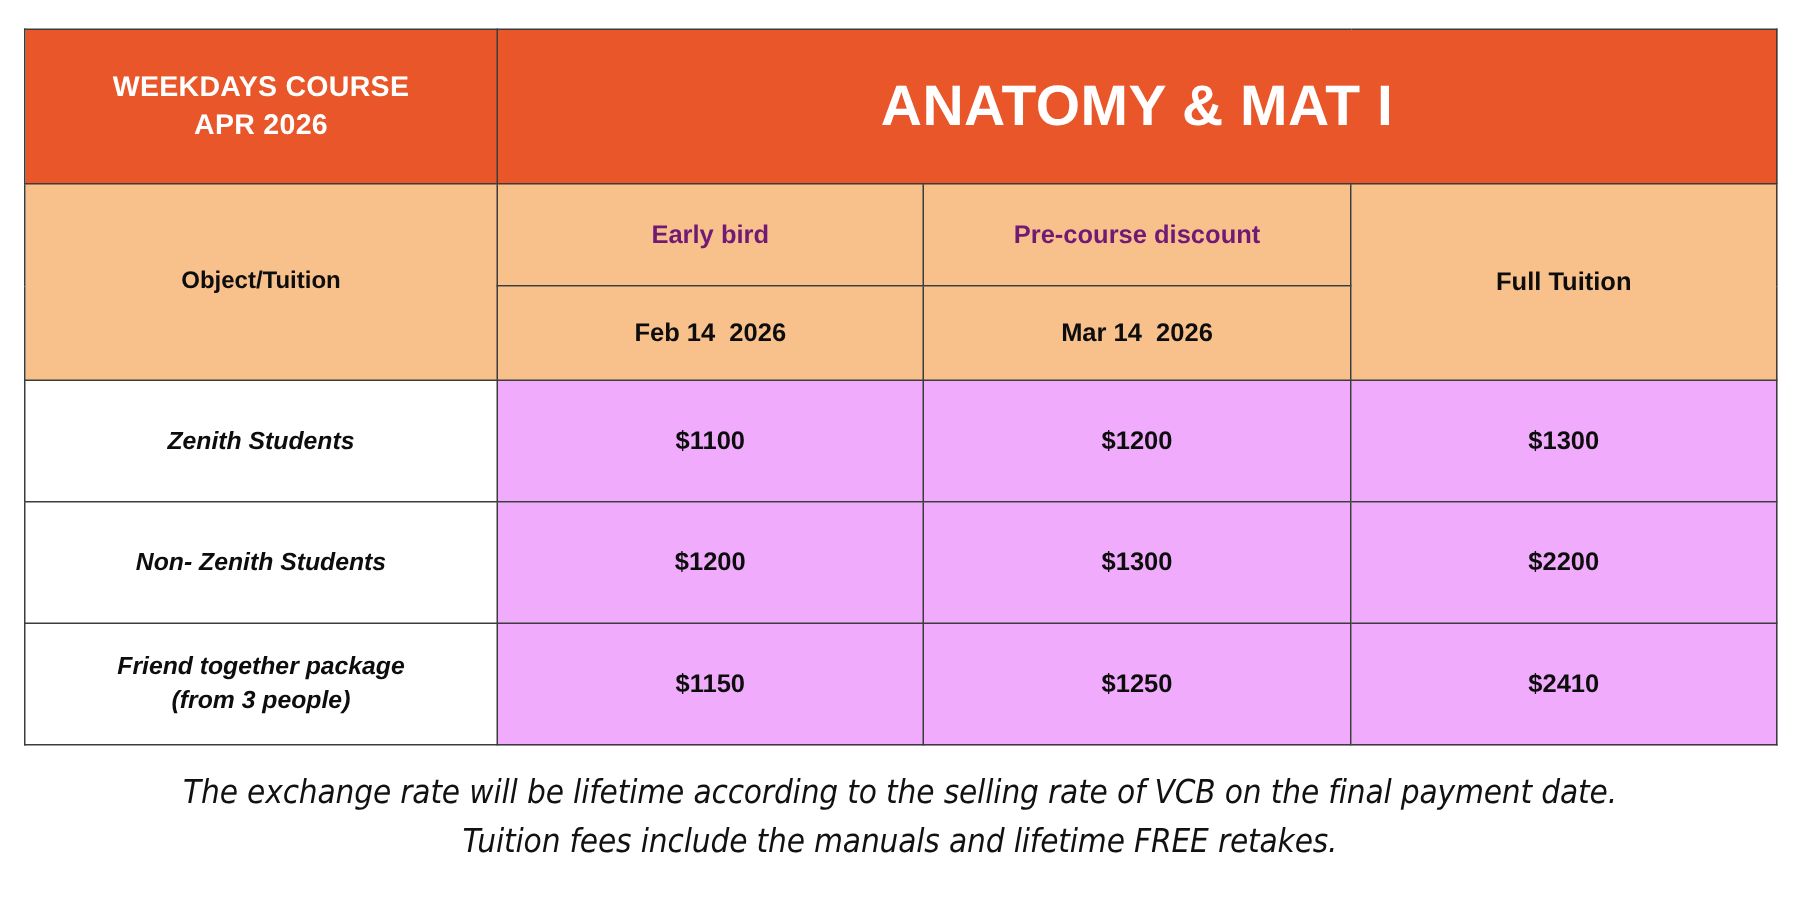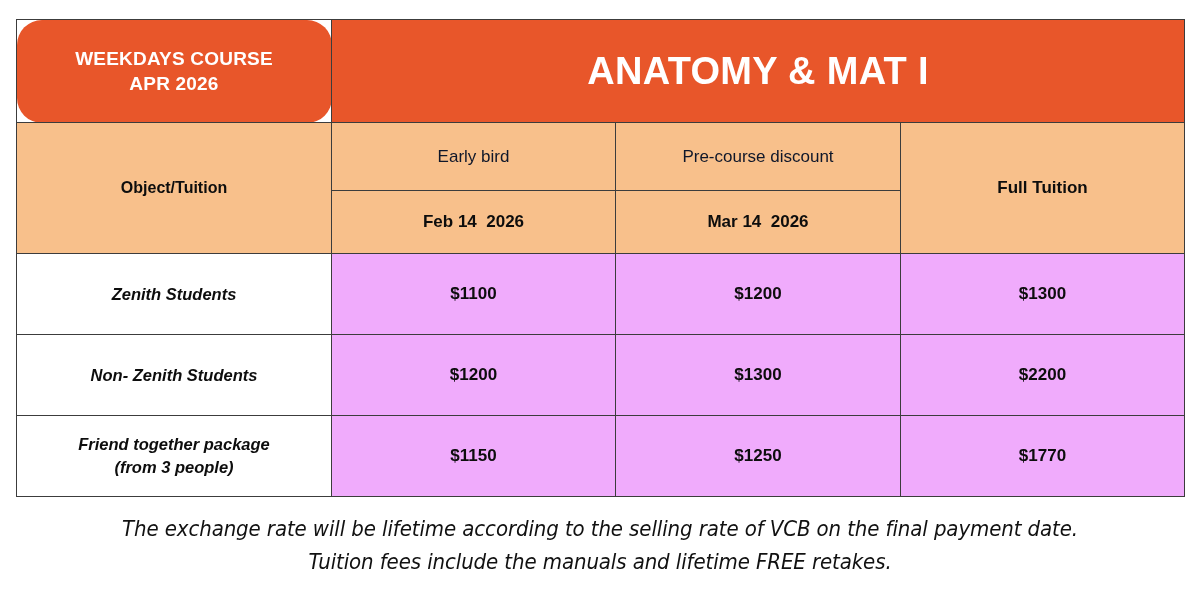--- a/index.html
+++ b/index.html
@@ -38,21 +38,20 @@
 
   
   .cell-course-label {
     background: #e8562a;
     color: #ffffff;
     font-weight: bold;
     font-size: 19px;
     line-height: 1.32;
     letter-spacing: 0.2px;
     height: 103px;
-    border-radius: 25px;
   }
   .cell-course-label .ln { display: block; }
 
   .cell-course-title {
     background: #e8562a;
     color: #ffffff;
     font-weight: bold;
     font-size: 38px;
     letter-spacing: 0.3px;
   }
@@ -60,23 +59,23 @@
   
   .cell-object {
     background: #f8c08b;
     font-weight: bold;
     font-size: 16px;
     color: #0d0d0d;
   }
 
   .cell-tier-name {
     background: #f8c08b;
-    font-weight: normal;
-    font-size: 17px;
-    color: #0f172a;
+    font-weight: bold;
+    font-size: 17px;
+    color: #701a75;
     height: 68px;
   }
 
   .cell-tier-date {
     background: #f8c08b;
     font-weight: bold;
     font-size: 17px;
     color: #0d0d0d;
     height: 63px;
     white-space: pre;
@@ -179,21 +178,21 @@
         <td class="cell-price">$2200</td>
       </tr>
 
       <tr class="row-data-last">
         <td class="cell-row-label">
           <span class="ln">Friend together package</span>
           <span class="ln">(from 3 people)</span>
         </td>
         <td class="cell-price">$1150</td>
         <td class="cell-price">$1250</td>
-        <td class="cell-price">$1770</td>
+        <td class="cell-price">$2410</td>
       </tr>
 
     </tbody>
   </table>
 
   <div class="footnote">
     <span class="ln">The exchange rate will be lifetime according to the selling rate of VCB on the final payment date.</span>
     <span class="ln">Tuition fees include the manuals and lifetime FREE retakes.</span>
   </div>
 

